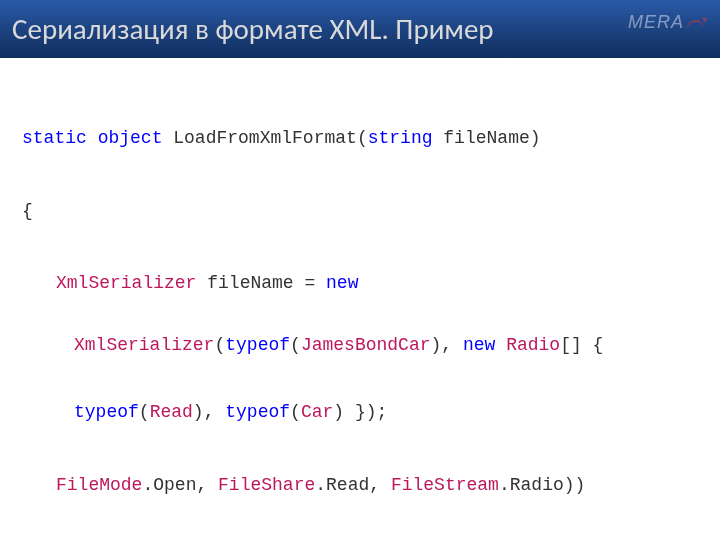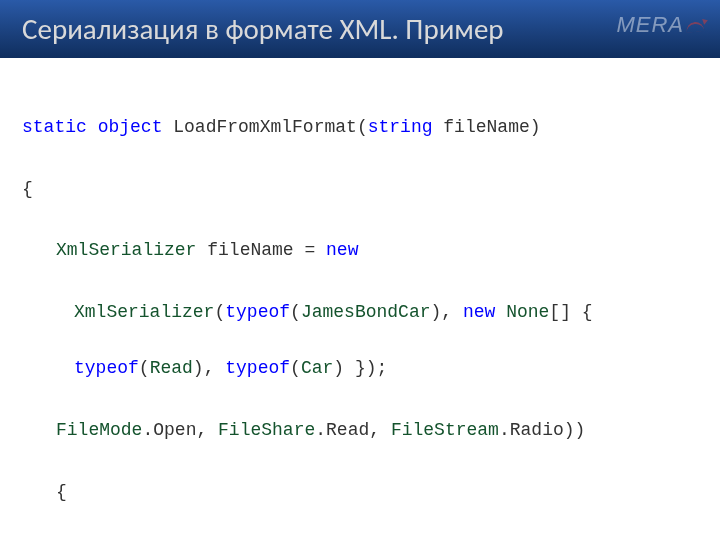--- a/index.html
+++ b/index.html
@@ -16,40 +16,40 @@
     height: 540px;
     position: relative;
     box-sizing: border-box;
   }
   .title-bar {
     position: relative;
     height: 58px;
     background: linear-gradient(to bottom, #2a5aa8 0%, #1a3f7a 60%, #0f2e5e 100%);
     display: flex;
     align-items: center;
-    padding-left: 22px;
+    padding-left: 12px;
     box-sizing: border-box;
   }
   .title-bar h1 {
     margin: 0;
     font-weight: 400;
     font-size: 29px;
     color: #d9d9d9;
     letter-spacing: 0px;
   }
   .logo {
     position: absolute;
     right: 14px;
     top: 12px;
     display: flex;
     align-items: center;
   }
   .logo-text {
     font-family: "Segoe UI", Arial, sans-serif;
-    font-size: 22px;
+    font-size: 18px;
     font-style: italic;
     font-weight: 400;
     color: rgba(255,255,255,0.45);
     letter-spacing: 1px;
   }
   .logo-swoosh {
     width: 20px;
     height: 18px;
     position: relative;
     margin-left: 2px;
@@ -75,45 +75,45 @@
   }
   .code {
     padding: 28px 22px 0 22px;
     font-family: Consolas, "Courier New", monospace;
     font-size: 18px;
     line-height: 1.55;
     color: #333;
     white-space: pre;
   }
   .kw   { color: #0000ff; }   
-  .type { color: #14532d; font-family: Liberation Mono, monospace; }      
+  .type { color: #be185d; font-family: Liberation Mono, monospace; }      
   .pl   { color: #333; }      
   .punct{ color: #333; }
   .ind1 { padding-left: 34px; display: block; }
   .ind1c{ padding-left: 52px; display: block; }
-  .row  { display: block; margin-bottom: 6px; }
+  .row  { display: block; margin-bottom: 6px; margin-top: 11px; }
 </style>
 </head>
 <body>
 
 <div class="slide">
 
   <div class="title-bar">
     <h1>Сериализация в формате XML. Пример</h1>
     <div class="logo">
       <span class="logo-text">MERA</span>
       <span class="logo-swoosh"></span>
     </div>
   </div>
 
   <div class="code">
 <span class="row"><span class="kw">static</span> <span class="kw">object</span> <span class="pl">LoadFromXmlFormat</span><span class="punct">(</span><span class="kw">string</span><span class="pl"> fileName</span><span class="punct">)</span></span>
 <span class="row"><span class="punct">{</span></span>
 <span class="row ind1"><span class="type">XmlSerializer</span><span class="pl"> fileName = </span><span class="kw">new</span></span>
-<span class="ind1c"><span class="type">XmlSerializer</span><span class="punct">(</span><span class="kw">typeof</span><span class="punct">(</span><span class="type">JamesBondCar</span><span class="punct">), </span><span class="kw">new</span><span> </span><span class="type">None</span><span class="punct">[] {</span></span>
+<span class="ind1c"><span class="type">XmlSerializer</span><span class="punct">(</span><span class="kw">typeof</span><span class="punct">(</span><span class="type">JamesBondCar</span><span class="punct">), </span><span class="kw">new</span><span> </span><span class="type">Radio</span><span class="punct">[] {</span></span>
 <span class="row ind1c"><span class="kw">typeof</span><span class="punct">(</span><span class="type">Read</span><span class="punct">), </span><span class="kw">typeof</span><span class="punct">(</span><span class="type">Car</span><span class="punct">) });</span></span>
 <span class="row ind1"><span class="type">FileMode</span><span class="pl">.Open, </span><span class="type">FileShare</span><span class="pl">.Read, </span><span class="type">FileStream</span><span class="pl">.Radio))</span></span>
 <span class="row ind1"><span class="punct">{</span></span>
 
 
 
   </div>
 
 </div>
 

